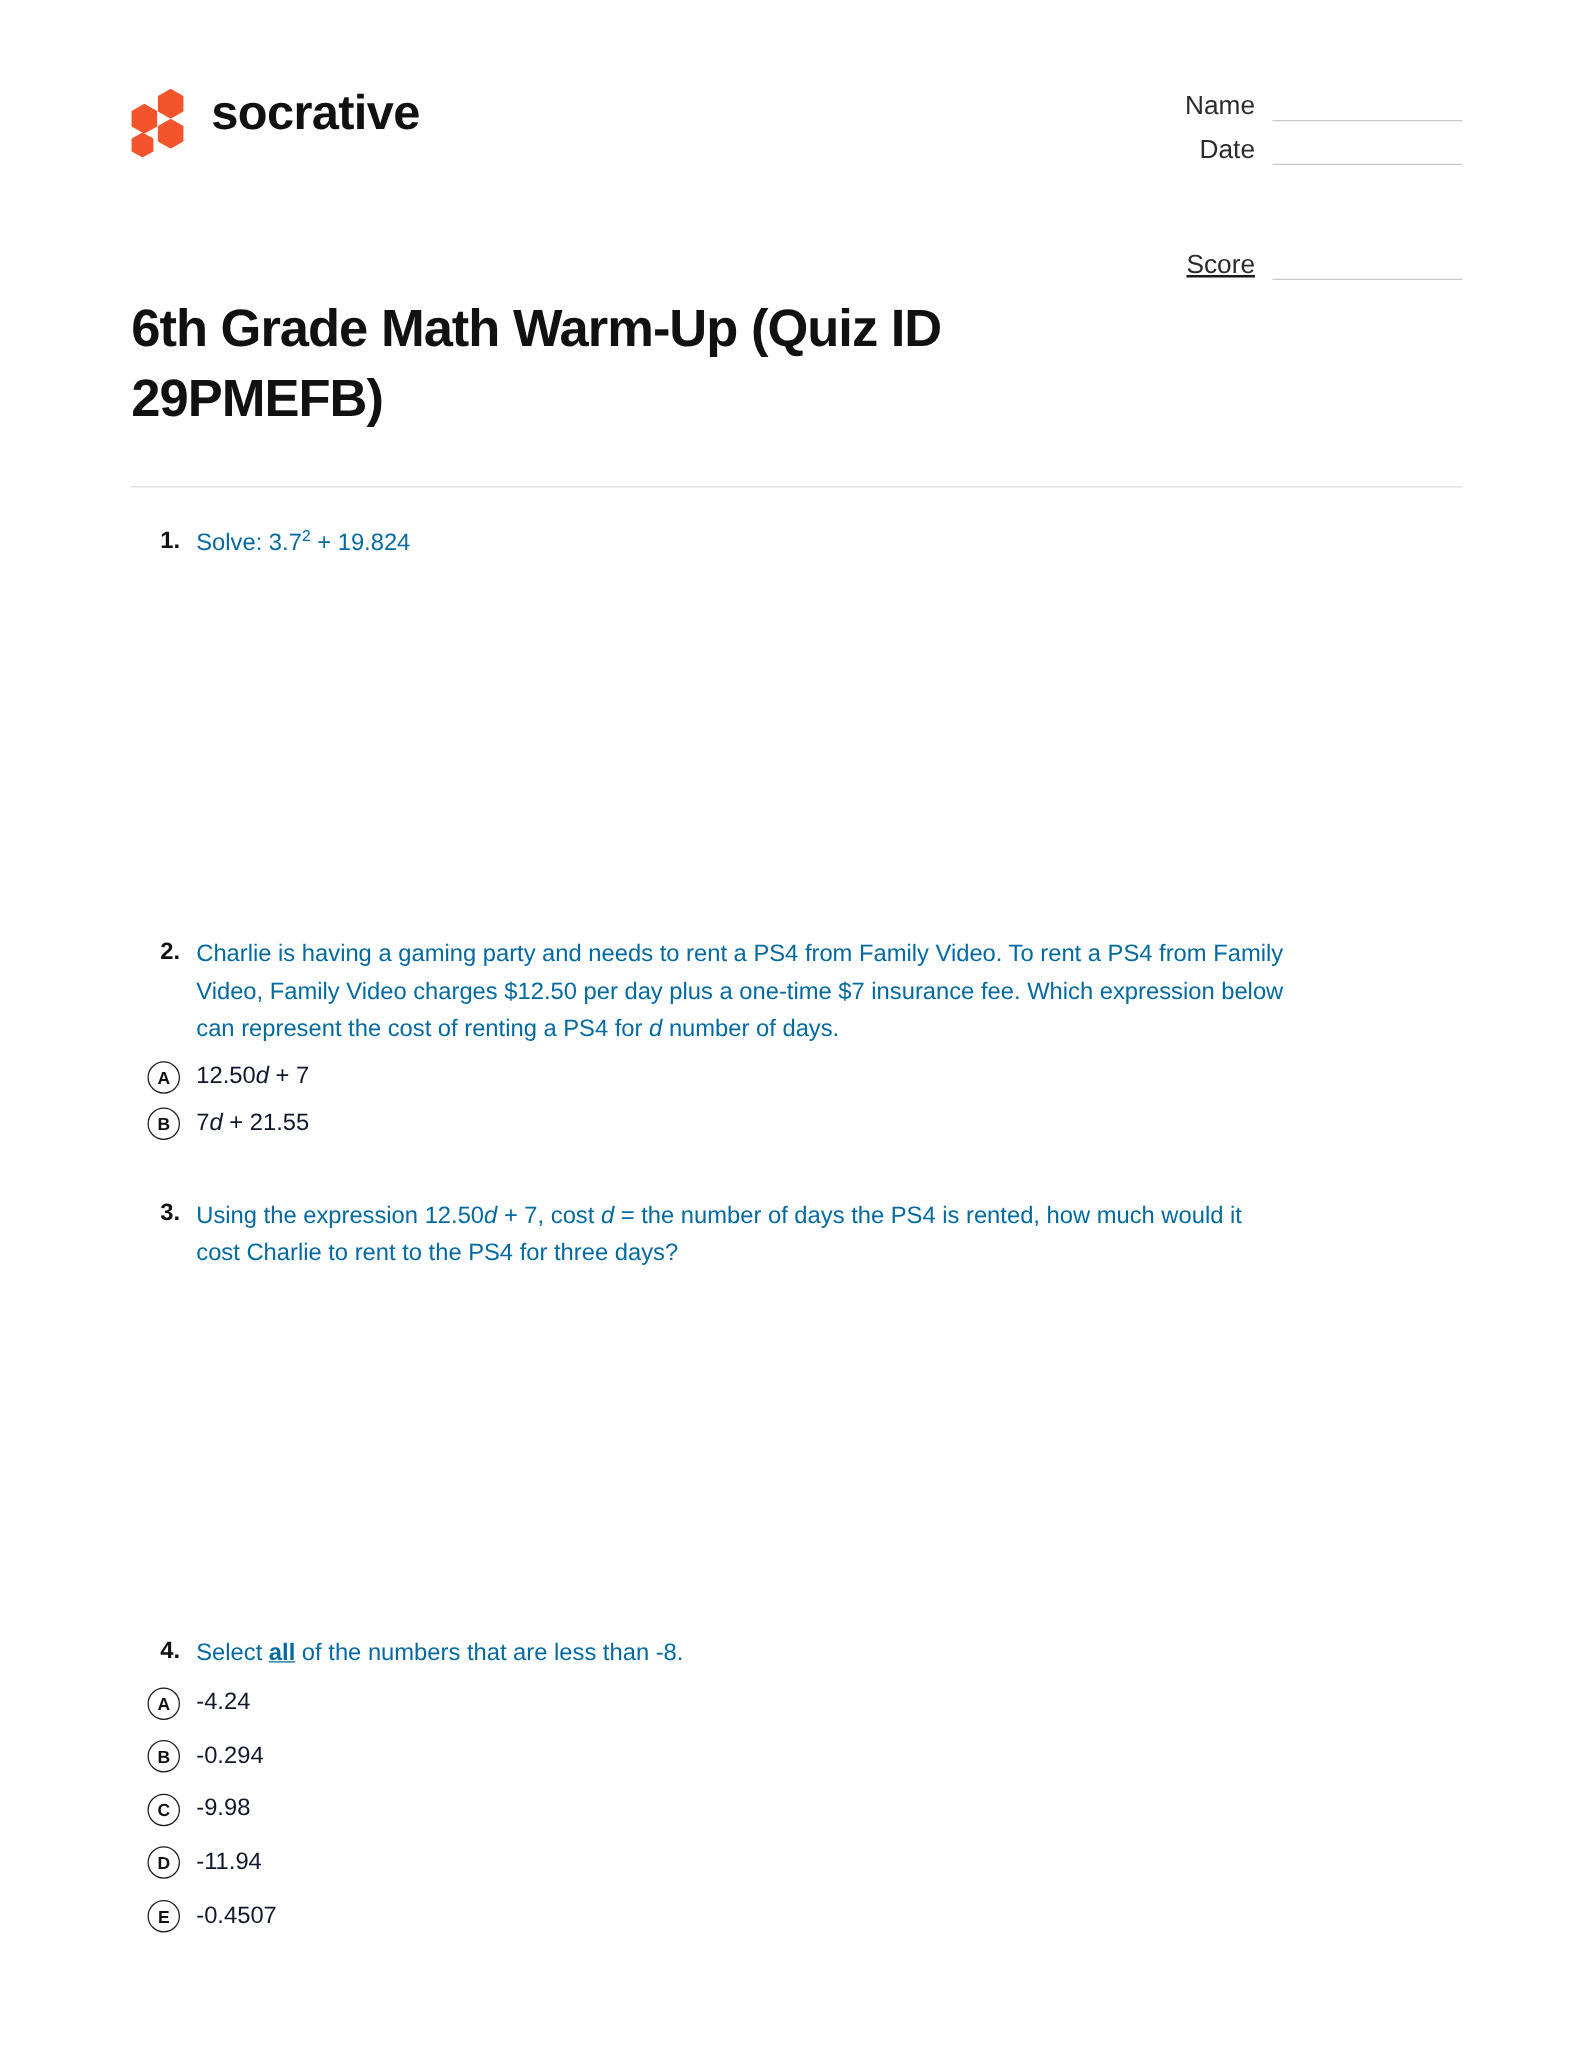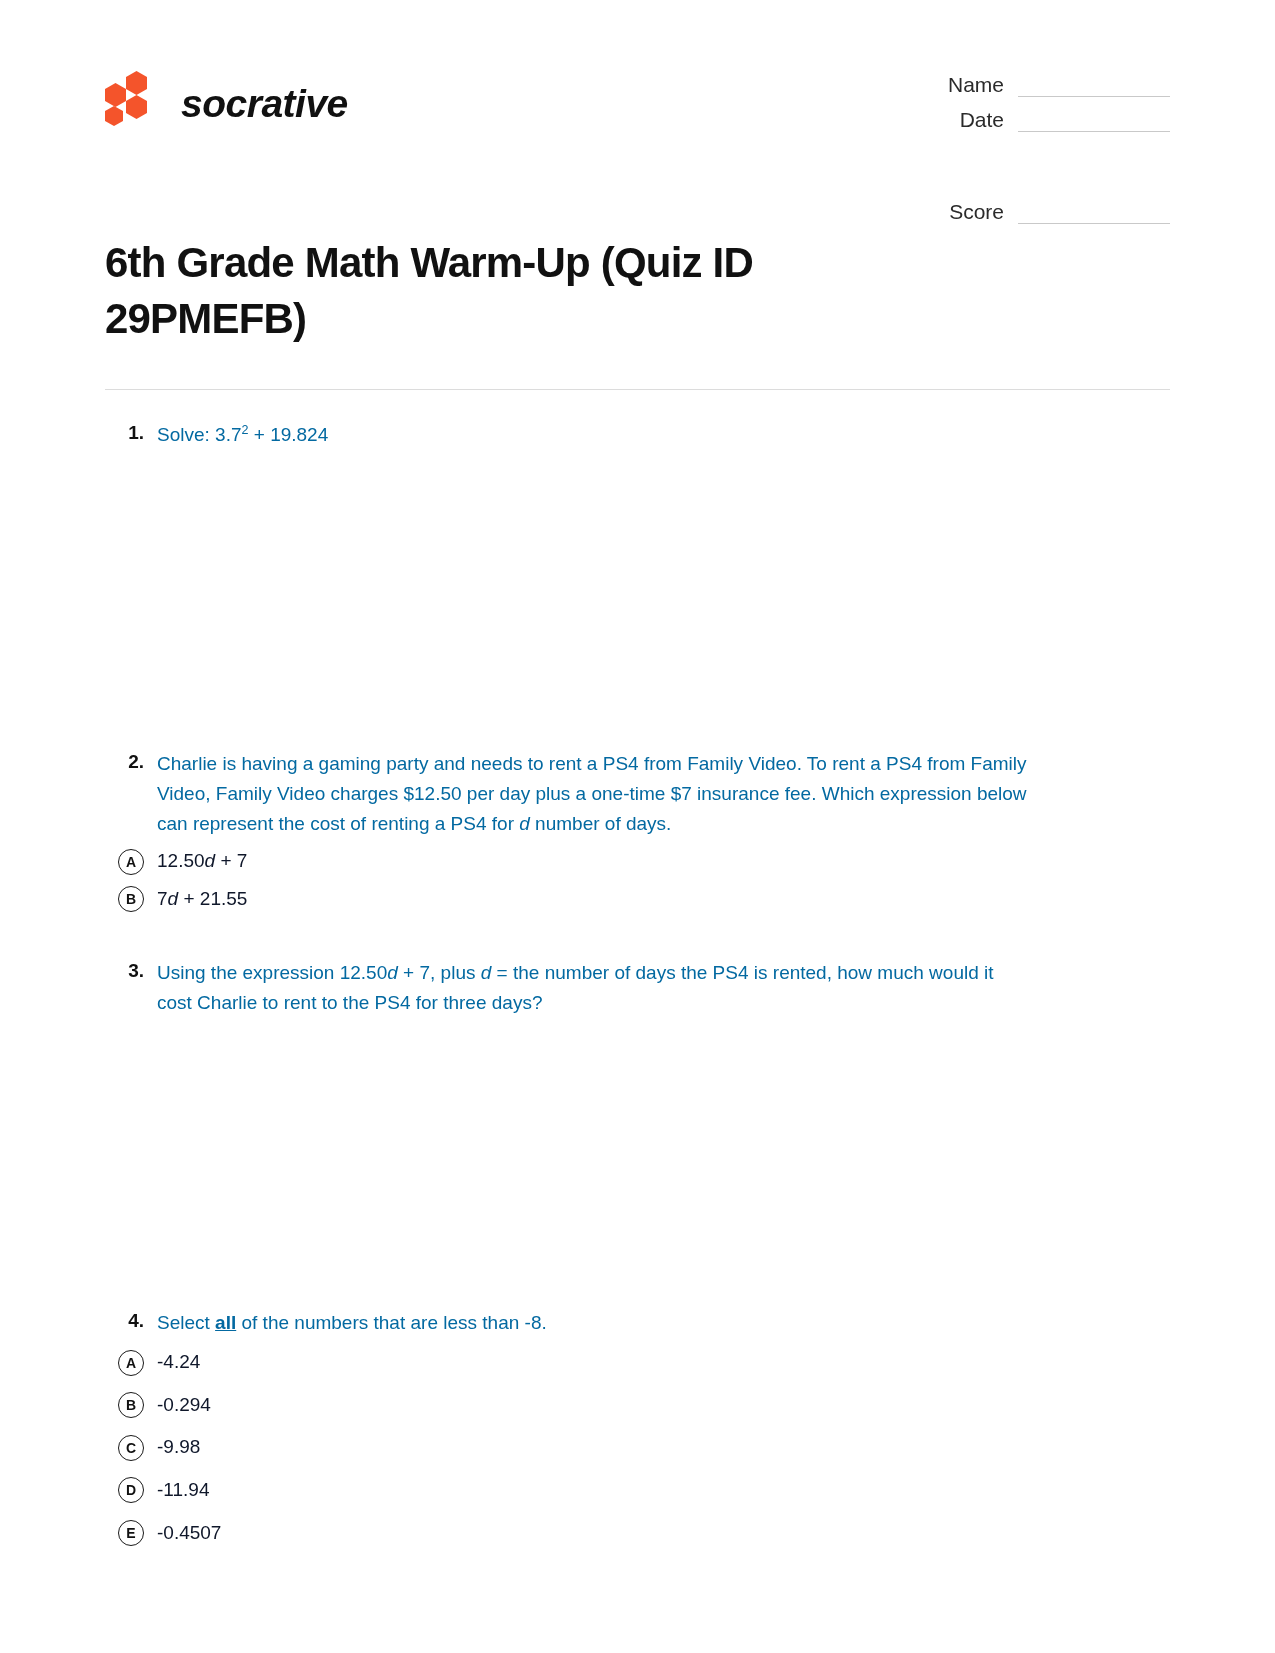--- a/index.html
+++ b/index.html
@@ -26,24 +26,23 @@
 
   
   .header-row {
     display: flex;
     justify-content: space-between;
     align-items: flex-start;
   }
 
   .brand {
     display: flex;
-    align-items: flex-end;
-    gap: 28px;
+    align-items: flex-start;
+    gap: 16px;
     padding-top: 16px;
-    font-style: italic;
   }
 
   .brand-mark {
     width: 48px;
     height: 52px;
     position: relative;
     flex: 0 0 auto;
   }
 
   .hex {
@@ -86,20 +85,21 @@
   }
 
   .meta-rule {
     flex: 0 0 152px;
     border-bottom: 1px solid #c9c9c9;
     height: 17px;
   }
 
   .meta-score {
     margin-top: 68px;
+    text-decoration: underline;
   }
 
   
   .title-block {
     max-width: 730px;
   }
 
   .quiz-title {
     font-size: 42px;
     font-weight: 700;
@@ -245,21 +245,21 @@
         <span class="opt-text"><span>12.50</span><em>d</em><span> + 7</span></span>
       </div>
       <div class="option">
         <span class="opt-circle">B</span>
         <span class="opt-text"><span>7</span><em>d</em><span> + 21.55</span></span>
       </div>
     </div>
 
     <div class="question" style="margin-top:46px">
       <div class="q-num">3.</div>
-      <div class="q-text narrow"><span>Using the expression 12.50</span><em>d</em><span> + 7, plus </span><em>d</em><span> = the number of days the PS4 is rented, how much would it cost Charlie to rent to the PS4 for three days?</span></div>
+      <div class="q-text narrow"><span>Using the expression 12.50</span><em>d</em><span> + 7, cost </span><em>d</em><span> = the number of days the PS4 is rented, how much would it cost Charlie to rent to the PS4 for three days?</span></div>
     </div>
     <div class="spacer-work" style="height:290px"></div>
 
     <div class="question">
       <div class="q-num">4.</div>
       <div class="q-text"><span>Select </span><span class="bold-underline">all</span><span> of the numbers that are less than -8.</span></div>
     </div>
     <div class="options" style="margin-top:12px">
       <div class="option" style="margin-bottom:16px">
         <span class="opt-circle">A</span>

